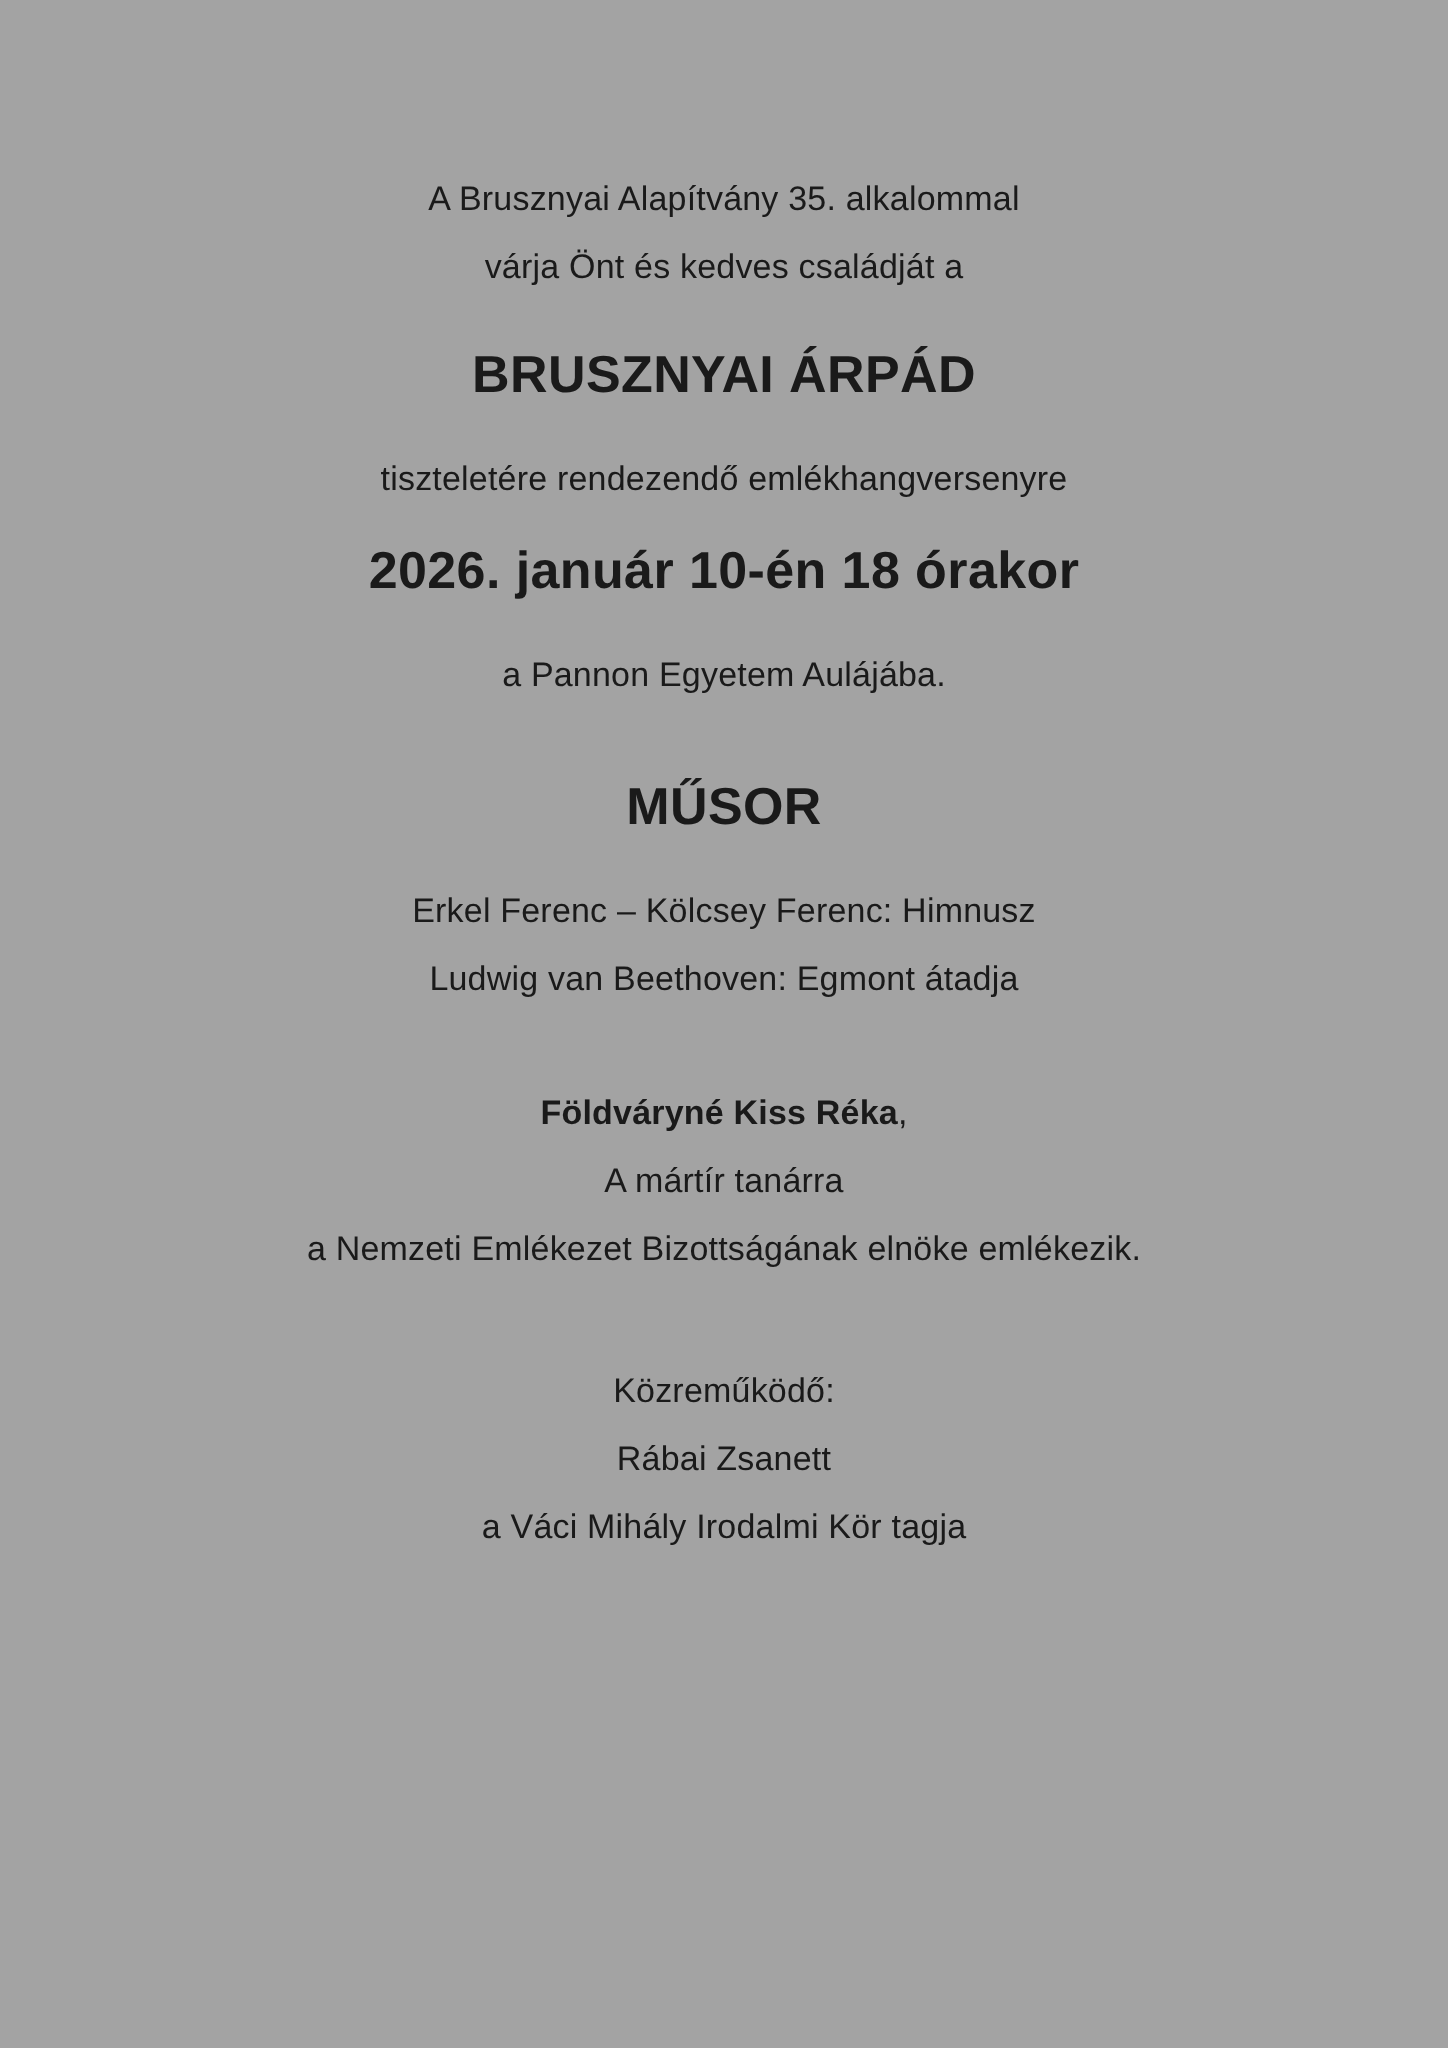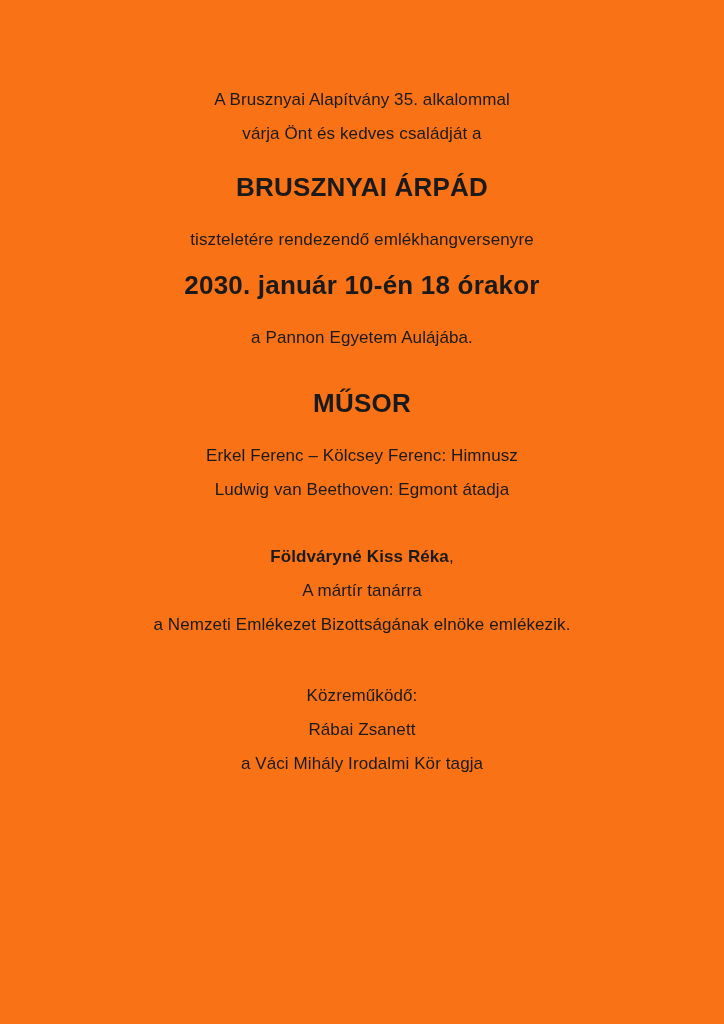--- a/index.html
+++ b/index.html
@@ -4,21 +4,21 @@
 <style>
   html, body {
     margin: 0;
     padding: 0;
     background: #ffffff;
   }
   .page {
     position: relative;
     width: 724px;
     height: 1024px;
-    background: #f97316;
+    background: #a3a3a3;
     font-family: "Liberation Sans", "DejaVu Sans", sans-serif;
     color: #1a1a1a;
     text-align: center;
     overflow: hidden;
     box-sizing: border-box;
     padding-top: 83px;
   }
   .line {
     margin: 0;
     font-size: 17px;
@@ -45,21 +45,21 @@
 </head>
 <body>
 
 <div class="page">
 
   <section>
     <p class="line">A Brusznyai Alapítvány 35. alkalommal</p>
     <p class="line">várja Önt és kedves családját a</p>
     <p class="line-lg">BRUSZNYAI ÁRPÁD</p>
     <p class="line">tiszteletére rendezendő emlékhangversenyre</p>
-    <p class="line-lg gap-sm">2030. január 10-én 18 órakor</p>
+    <p class="line-lg gap-sm">2026. január 10-én 18 órakor</p>
     <p class="line">a Pannon Egyetem Aulájába.</p>
   </section>
 
   <section class="sec-program">
     <p class="line-lg">MŰSOR</p>
     <p class="line">Erkel Ferenc – Kölcsey Ferenc: Himnusz</p>
     <p class="line">Ludwig van Beethoven: Egmont átadja</p>
   </section>
 
   <section class="sec-memorial">

